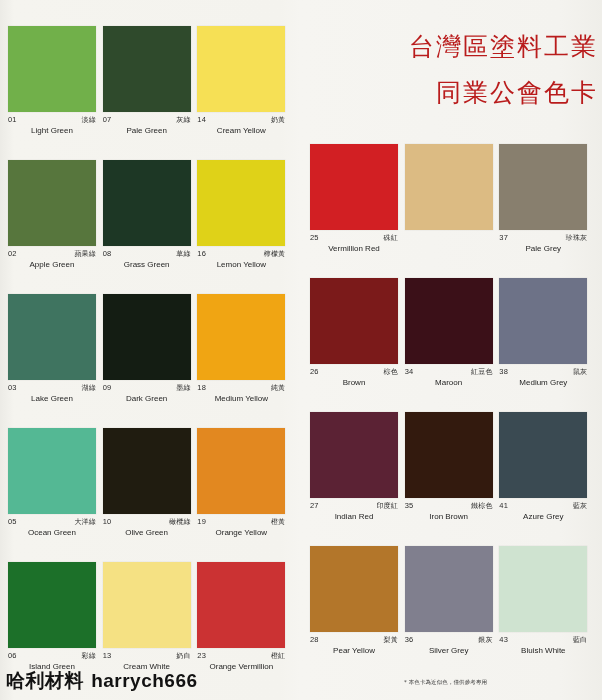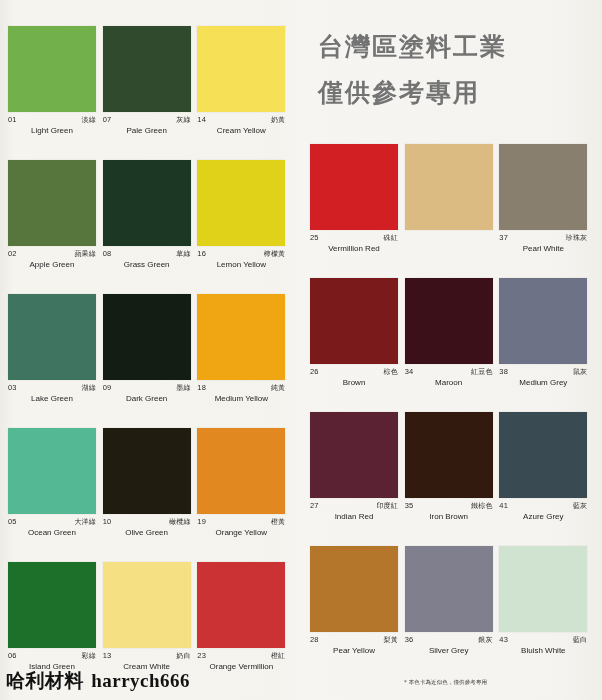--- a/index.html
+++ b/index.html
@@ -69,44 +69,44 @@
     margin-top: 3px;
     line-height: 1.1;
     white-space: nowrap;
   }
 
   
   #title {
     position: absolute;
     left: 318px; top: 24px;
     width: 280px;
-    text-align: left;
+    text-align: right;
     font-family: "DejaVu Sans", "Liberation Sans", sans-serif;
-    font-weight: bold;
-    color: #737373;
+    font-weight: normal;
+    color: #b91c1c;
   }
   #title .tline {
     font-size: 25px;
     letter-spacing: 2px;
     line-height: 1.85;
     white-space: nowrap;
   }
 
   
   #watermark {
     position: absolute;
     left: 6px; bottom: 6px;
     font-family: "DejaVu Serif", "Liberation Serif", serif;
     font-weight: bold;
     font-size: 19px;
     color: #121212;
     letter-spacing: 0.5px;
     white-space: nowrap;
   }
-  #watermark .wm-latin { font-family: Liberation Serif, serif; }
+  #watermark .wm-latin { font-family: Liberation Sans, sans-serif; }
 
   
   #footnote {
     position: absolute;
     left: 404px; top: 679px;
     font-family: "DejaVu Sans", "Liberation Sans", sans-serif;
     font-size: 5.5px;
     color: #3a3a3a;
     white-space: nowrap;
     letter-spacing: 0.1px;
@@ -114,21 +114,21 @@
 </style>
 </head>
 <body>
 
 <div id="paper"></div>
 
 <div id="sheet">
 
   <div id="title">
     <div class="tline">台灣區塗料工業</div>
-    <div class="tline">僅供參考專用</div>
+    <div class="tline">同業公會色卡</div>
   </div>
 
   <div class="block" id="left-block">
       <div class="cell">
         <div class="swatch" style="background: rgb(113, 176, 74);"></div>
         <div class="meta">
           <div class="meta-top">
             <span class="code">01</span>
             <span class="cn">淡綠</span>
           </div>
@@ -290,21 +290,21 @@
       <div class="cell">
         <div class="swatch" style="background: rgb(220, 187, 131);"></div>
       </div>
       <div class="cell">
         <div class="swatch" style="background: rgb(136, 127, 110);"></div>
         <div class="meta">
           <div class="meta-top">
             <span class="code">37</span>
             <span class="cn">珍珠灰</span>
           </div>
-          <div class="en">Pearl White</div>
+          <div class="en">Pale Grey</div>
         </div>
       </div>
       <div class="cell">
         <div class="swatch" style="background: rgb(123, 26, 26);"></div>
         <div class="meta">
           <div class="meta-top">
             <span class="code">26</span>
             <span class="cn">棕色</span>
           </div>
           <div class="en">Brown</div>

